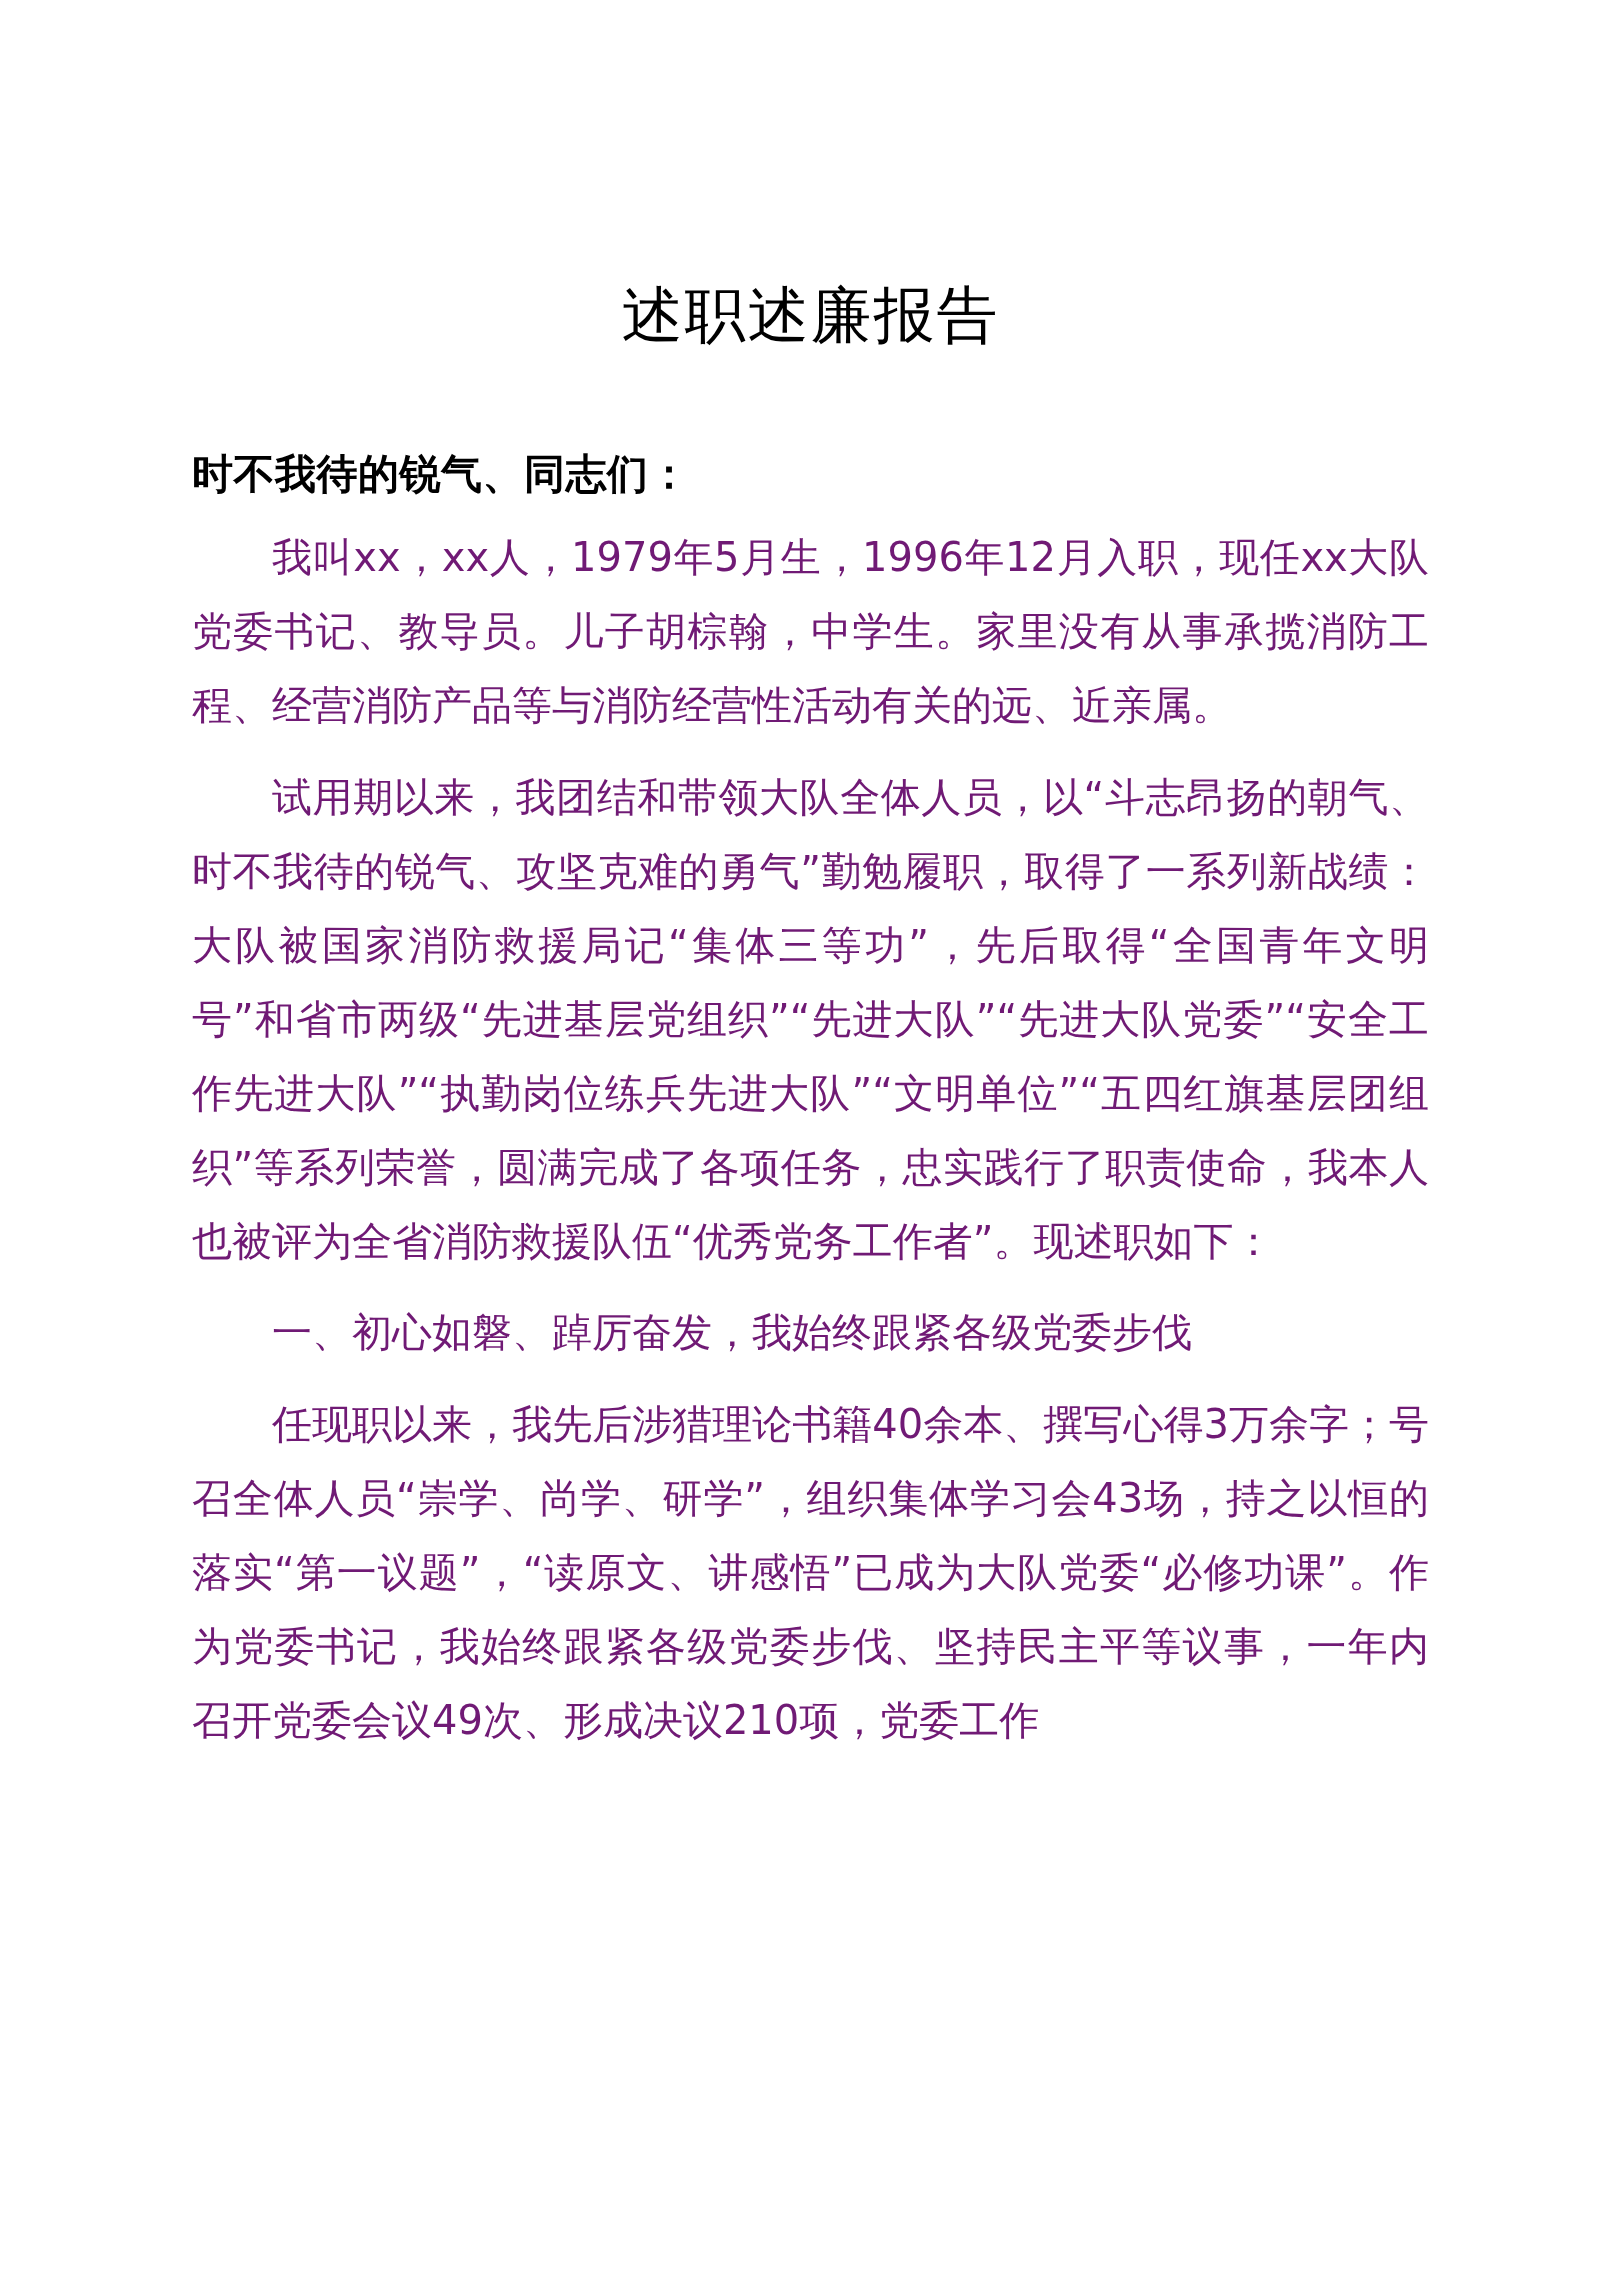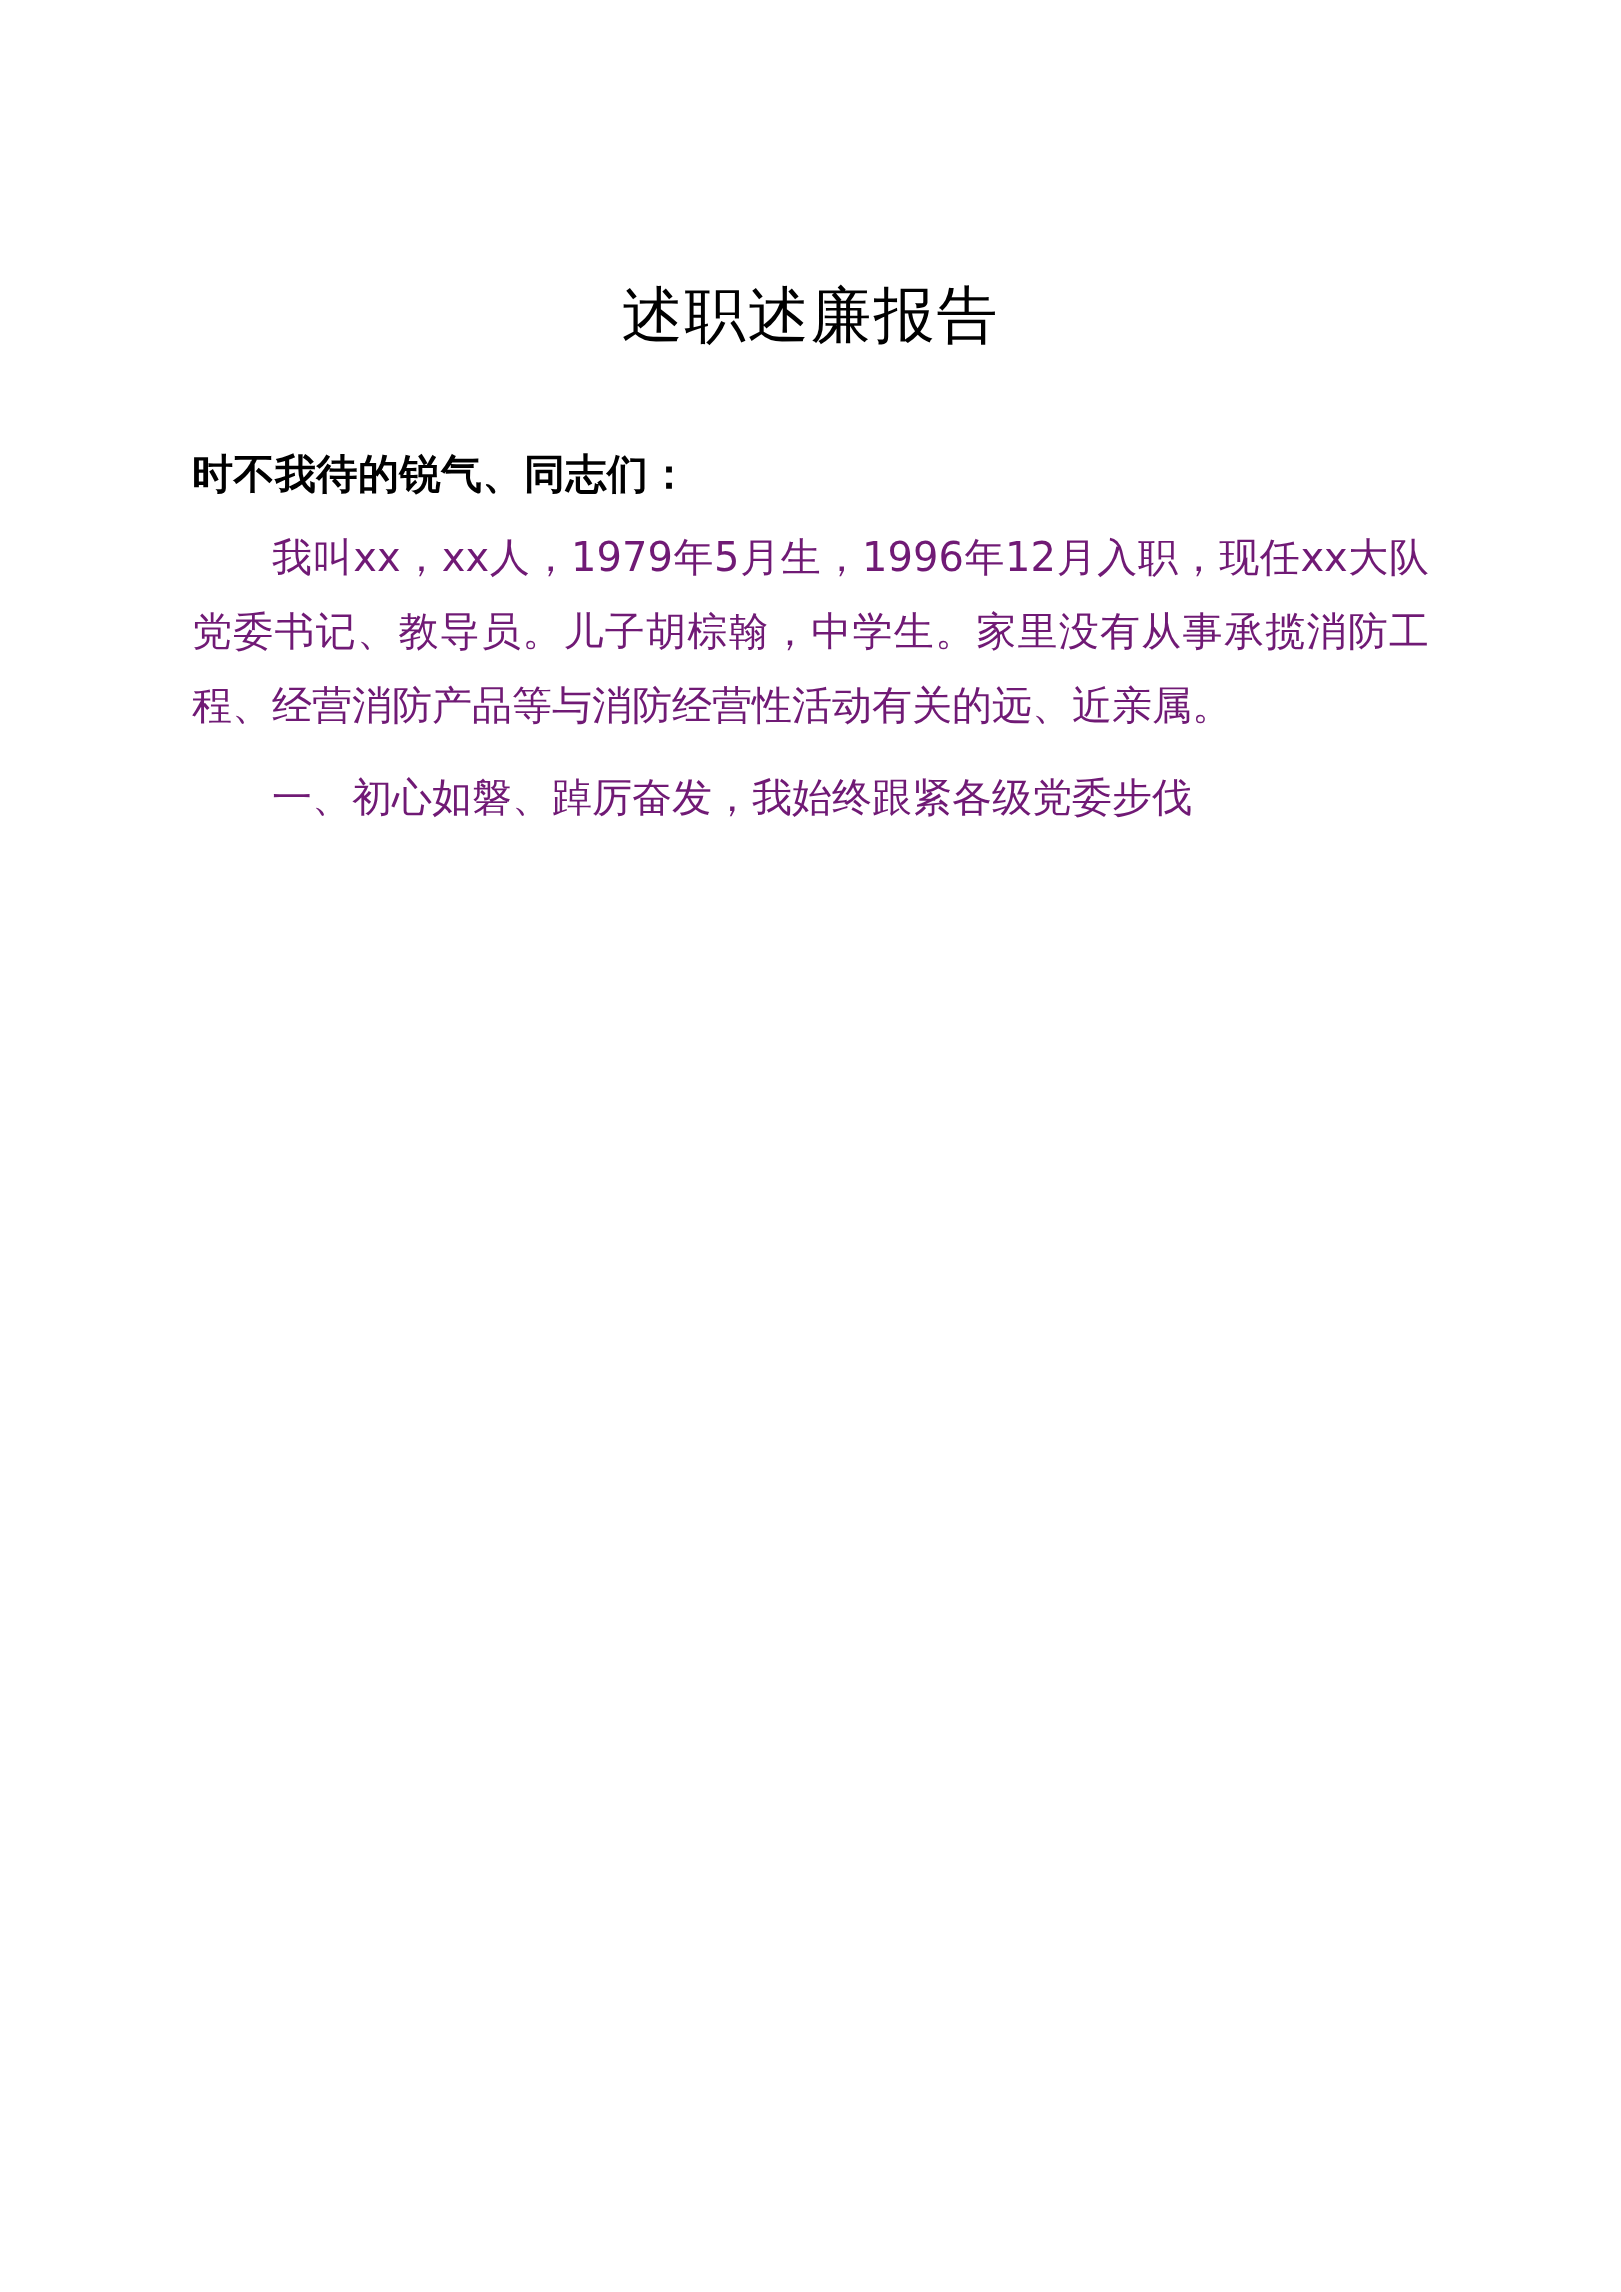--- a/index.html
+++ b/index.html
@@ -65,19 +65,21 @@
 
 <div class="page">
   <div class="content">
 
     <h1 class="doc-title">述职述廉报告</h1>
 
     <p class="salutation">时不我待的锐气、同志们：</p>
 
     <p class="para">我叫xx，xx人，1979年5月生，1996年12月入职，现任xx大队党委书记、教导员。儿子胡棕翰，中学生。家里没有从事承揽消防工程、经营消防产品等与消防经营性活动有关的远、近亲属。</p>
 
+    <p class="para">试用期以来，我团结和带领大队全体人员，以“斗志昂扬的朝气、时不我待的锐气、攻坚克难的勇气”勤勉履职，取得了一系列新战绩：大队被国家消防救援局记“集体三等功”，先后取得“全国青年文明号”和省市两级“先进基层党组织”“先进大队”“先进大队党委”“安全工作先进大队”“执勤岗位练兵先进大队”“文明单位”“五四红旗基层团组织”等系列荣誉，圆满完成了各项任务，忠实践行了职责使命，我本人也被评为全省消防救援队伍“优秀党务工作者”。现述职如下：</p>
 
     <p class="para heading-para">一、初心如磐、踔厉奋发，我始终跟紧各级党委步伐</p>
 
+    <p class="para">任现职以来，我先后涉猎理论书籍40余本、撰写心得3万余字；号召全体人员“崇学、尚学、研学”，组织集体学习会43场，持之以恒的落实“第一议题”，“读原文、讲感悟”已成为大队党委“必修功课”。作为党委书记，我始终跟紧各级党委步伐、坚持民主平等议事，一年内召开党委会议49次、形成决议210项，党委工作</p>
 
   </div>
 </div>
 
 
 </body></html>

